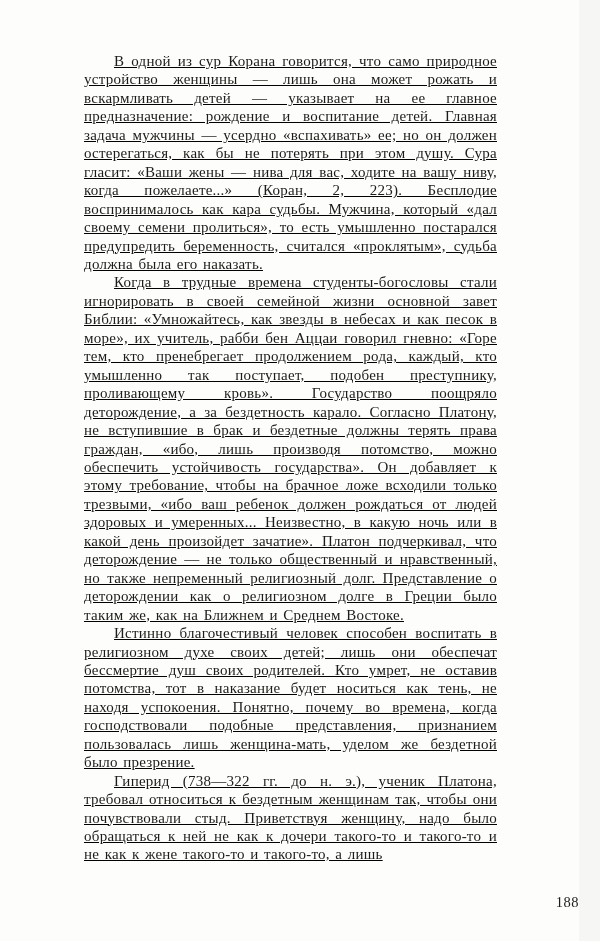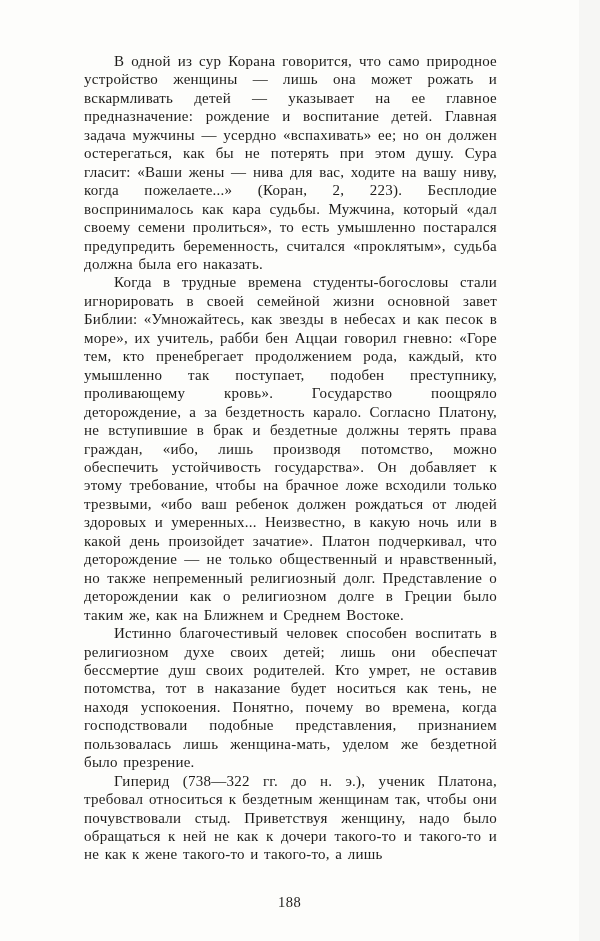--- a/index.html
+++ b/index.html
@@ -13,38 +13,39 @@
     overflow: hidden;
     font-family: "Liberation Serif", "DejaVu Serif", serif;
   }
   .book-page {
     box-sizing: border-box;
     width: 579px;
     height: 941px;
     background: #fdfdfb;
     position: relative;
     padding: 52px 82px 0 84px;
+    text-decoration: underline;
   }
   .text-block p {
     margin: 0;
     padding: 0;
     text-indent: 30px;
     text-align: justify;
     font-size: 15px;
     line-height: 18.45px;
     letter-spacing: 0.25px;
     word-spacing: 1.5px;
     color: #1d1c1a;
   }
   .page-number {
     position: absolute;
     left: 0;
     right: 0;
     bottom: 30px;
-    text-align: center;
+    text-align: right;
     font-size: 14.5px;
     letter-spacing: 0.5px;
     color: #1d1c1a;
   }
 </style>
 </head>
 <body>
 
 <div class="book-page">
   <div class="text-block">

